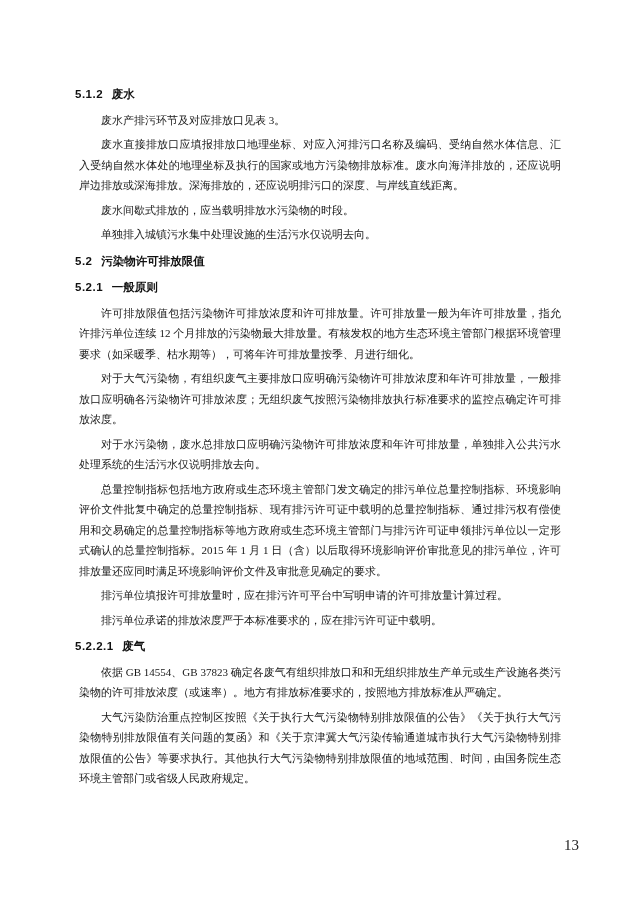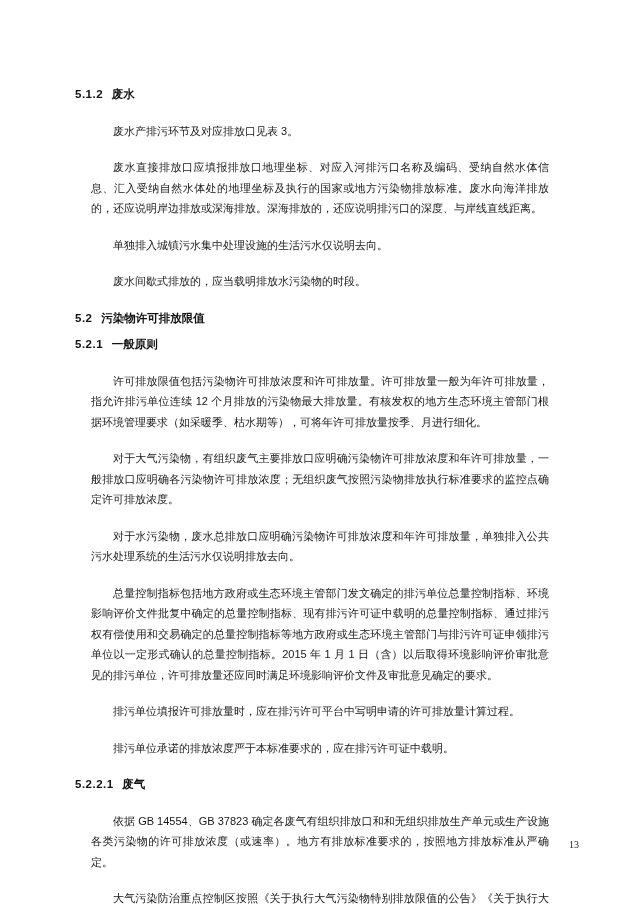--- a/index.html
+++ b/index.html
@@ -16,26 +16,26 @@
     font-family: "Liberation Serif", "DejaVu Serif", serif;
     color: #171717;
   }
   .doc-content {
     position: absolute;
     left: 75px;
     top: 84px;
     width: 490px;
   }
   .doc-content p.body-para {
-    margin: 16px;
+    margin: 4px;
     font-size: 11px;
     line-height: 20.5px;
     text-align: justify;
     text-indent: 2em;
-    font-family: Liberation Sans, sans-serif;
+    font-family: Liberation Serif, serif;
     word-break: break-all;
   }
   .doc-content .sec-heading {
     margin: 6px 0 5px 0;
     font-size: 11.5px;
     line-height: 20.5px;
     font-weight: bold;
     font-family: "Liberation Sans", "DejaVu Sans", sans-serif;
     color: #111111;
   }
@@ -43,40 +43,40 @@
     margin-top: 0;
   }
   .sec-heading .hnum {
     margin-right: 0.75em;
     letter-spacing: 0.5px;
   }
   .page-number {
     position: absolute;
     top: 838px;
     right: 61px;
-    font-size: 10px;
+    font-size: 15px;
     line-height: 14px;
     font-family: "Liberation Serif", "DejaVu Serif", serif;
     color: #222222;
   }
 </style>
 </head>
 <body>
 
 <div class="doc-page">
   <div class="doc-content">
 
     <h3 class="sec-heading">
       <span class="hnum">5.1.2</span><span>废水</span>
     </h3>
 
     <p class="body-para">废水产排污环节及对应排放口见表 3。</p>
     <p class="body-para">废水直接排放口应填报排放口地理坐标、对应入河排污口名称及编码、受纳自然水体信息、汇入受纳自然水体处的地理坐标及执行的国家或地方污染物排放标准。废水向海洋排放的，还应说明岸边排放或深海排放。深海排放的，还应说明排污口的深度、与岸线直线距离。</p>
+    <p class="body-para">废水间歇式排放的，应当载明排放水污染物的时段。</p>
     <p class="body-para">单独排入城镇污水集中处理设施的生活污水仅说明去向。</p>
-    <p class="body-para">废水间歇式排放的，应当载明排放水污染物的时段。</p>
 
     <h3 class="sec-heading">
       <span class="hnum">5.2</span><span>污染物许可排放限值</span>
     </h3>
 
     <h3 class="sec-heading">
       <span class="hnum">5.2.1</span><span>一般原则</span>
     </h3>
 
     <p class="body-para">许可排放限值包括污染物许可排放浓度和许可排放量。许可排放量一般为年许可排放量，指允许排污单位连续 12 个月排放的污染物最大排放量。有核发权的地方生态环境主管部门根据环境管理要求（如采暖季、枯水期等），可将年许可排放量按季、月进行细化。</p>

